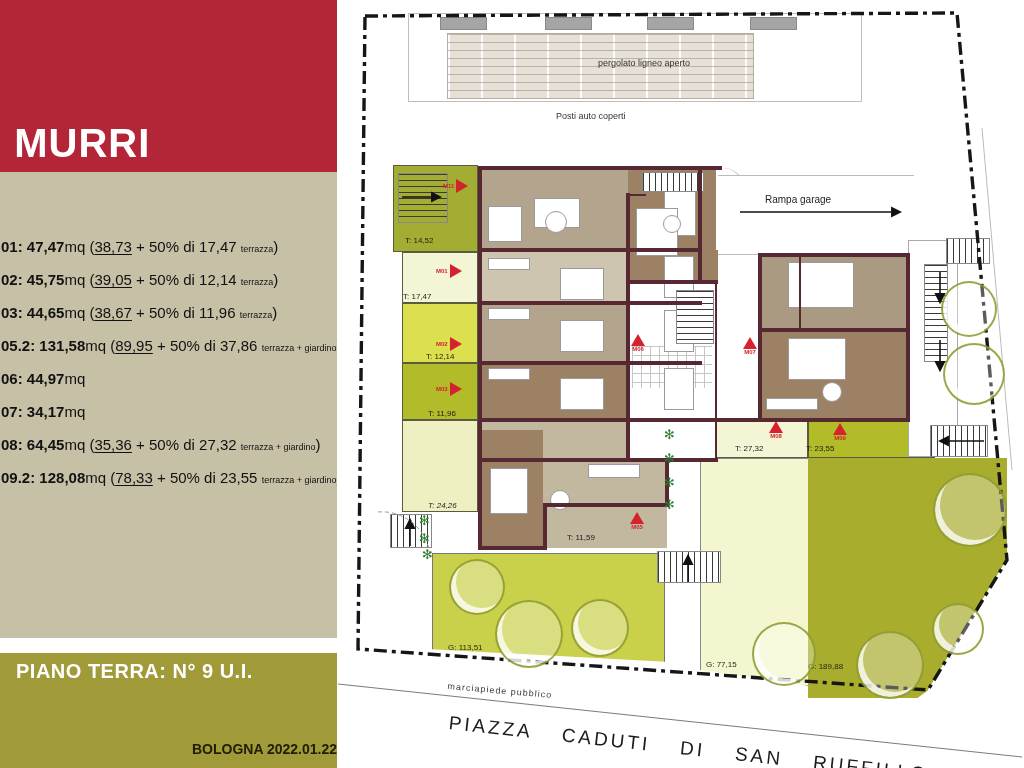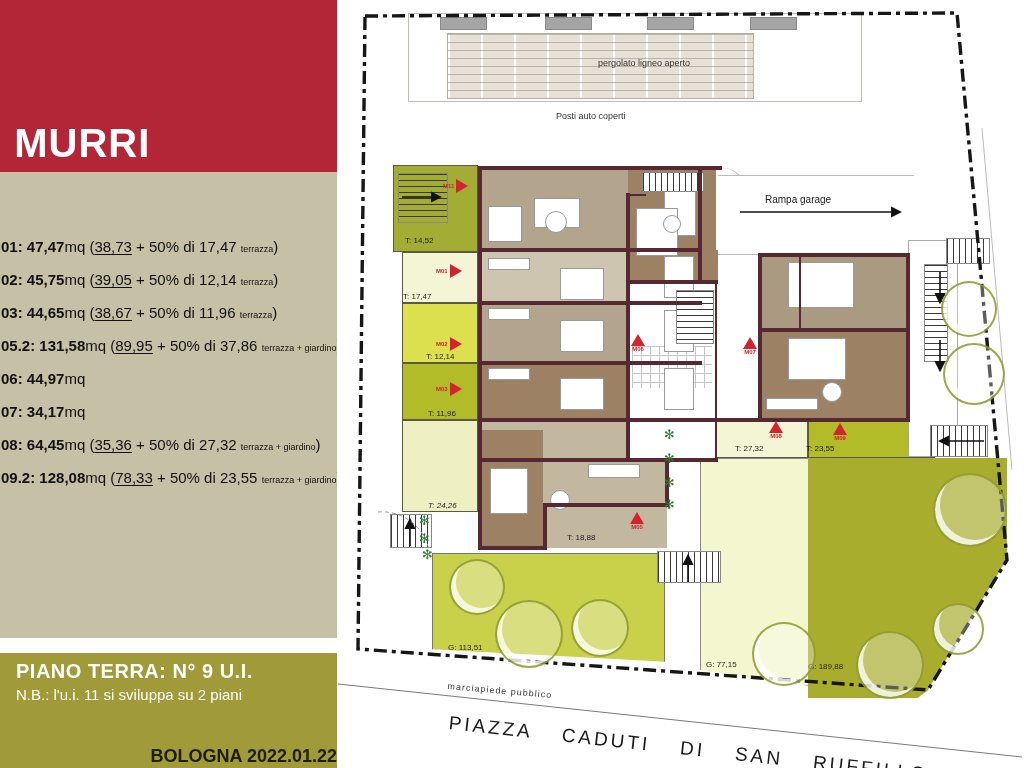--- a/index.html
+++ b/index.html
@@ -13,21 +13,21 @@
     font-size:40px;letter-spacing:1px;white-space:nowrap;}
   #sb-beige{left:0;top:172px;width:337px;height:466px;background:var(--c-beige);overflow:hidden;}
   #unit-list{position:absolute;left:1px;top:58px;width:336px;color:#111;font-size:15px;}
   .unit-line{white-space:nowrap;height:33px;line-height:33px;}
   .unit-line b{font-weight:bold;}
   .unit-line u{text-underline-offset:2px;}
   .unit-note{font-size:9px;}
   #sb-olive{left:0;top:653px;width:337px;height:115px;background:var(--c-olive);overflow:hidden;}
   #sb-f1{position:absolute;left:16px;top:7px;color:#fff;font-weight:bold;font-size:20px;letter-spacing:.5px;}
   #sb-f2{position:absolute;left:16px;top:33px;color:#fff;font-size:15px;}
-  #sb-stamp{position:absolute;right:0px;bottom:1px;color:#201d04;font-weight:bold;font-size:18px;}
+  #sb-stamp{position:absolute;right:0px;bottom:11px;color:#201d04;font-weight:bold;font-size:14px;}
 
   
   .room{position:absolute;}
   .wallsvg{position:absolute;left:0;top:0;pointer-events:none;}
   .furn{position:absolute;background:#fff;border:1px solid #9a9a9a;box-sizing:border-box;}
   .furnc{position:absolute;background:#fff;border:1px solid #9a9a9a;border-radius:50%;box-sizing:border-box;}
   .terr{position:absolute;border:1px solid #5a5a40;box-sizing:border-box;}
   .hatchH{background-image:repeating-linear-gradient(180deg,#3a3a3a 0 1px,transparent 1px 6px);}
   .hatchV{background-image:repeating-linear-gradient(90deg,#3a3a3a 0 1px,transparent 1px 6px);}
   .stair{position:absolute;background-color:#fff;border:1px solid #888;box-sizing:border-box;}
@@ -79,21 +79,20 @@
         <div class="unit-line"><b>03: 44,65</b>mq (<u>38,67</u> + 50% di 11,96 <span class="unit-note">terrazza</span>)</div>
         <div class="unit-line"><b>05.2: 131,58</b>mq (<u>89,95</u> + 50% di 37,86 <span class="unit-note">terrazza + giardino</span>)</div>
         <div class="unit-line"><b>06: 44,97</b>mq</div>
         <div class="unit-line"><b>07: 34,17</b>mq</div>
         <div class="unit-line"><b>08: 64,45</b>mq (<u>35,36</u> + 50% di 27,32 <span class="unit-note">terrazza + giardino</span>)</div>
         <div class="unit-line"><b>09.2: 128,08</b>mq (<u>78,33</u> + 50% di 23,55 <span class="unit-note">terrazza + giardino</span>)</div>
       </div>
   </div>
   <div class="abs" id="sb-olive">
     <div id="sb-f1">PIANO TERRA: N° 9 U.I.</div>
-    <div id="sb-f2">N.B.: l'u.i. 11 si sviluppa su 2 piani</div>
     <div id="sb-stamp">BOLOGNA 2022.01.22</div>
   </div>
 
   <div class="abs" id="pergola-outline"></div>
   <div class="abs" id="pergola"></div>
   <div class="carport" style="left:440px"></div>
   <div class="carport" style="left:545px"></div>
   <div class="carport" style="left:647px"></div>
   <div class="carport" style="left:750px"></div>
 
@@ -218,21 +217,21 @@
 
   <div class="abs" id="label-layer" style="left:0;top:0;width:1024px;height:768px">
       <div class="toplabel" style="left: 598px; top: 58px;">pergolato ligneo aperto</div>
       <div class="toplabel" style="left: 556px; top: 111px;">Posti auto coperti</div>
       <div class="toplabel" id="ramp-label" style="left: 765px; top: 194px;">Rampa garage</div>
       <div class="plan-label" style="left: 405px; top: 236px;">T: 14,52</div>
       <div class="plan-label" style="left: 403px; top: 292px;">T: 17,47</div>
       <div class="plan-label" style="left: 426px; top: 352px;">T: 12,14</div>
       <div class="plan-label" style="left: 428px; top: 409px;">T: 11,96</div>
       <div class="plan-label" style="left: 428px; top: 501px; font-style: italic;">T: 24,26</div>
-      <div class="plan-label" style="left: 567px; top: 533px;">T: 18,88</div>
+      <div class="plan-label" style="left: 567px; top: 533px;">T: 11,59</div>
       <div class="plan-label" style="left: 735px; top: 444px;">T: 27,32</div>
       <div class="plan-label" style="left: 806px; top: 444px;">T: 23,55</div>
       <div class="g-label" style="left: 448px; top: 643px;">G: 113,51</div>
       <div class="g-label" style="left: 706px; top: 660px;">G: 77,15</div>
       <div class="g-label" style="left: 808px; top: 662px;">G: 189,88</div>
       <div class="marker" style="left: 443px; top: 179px; display: flex; align-items: center; gap: 2px;">
         <span class="marker-label">M11</span>
                    <div class="tri-right"></div>
       </div>
       <div class="marker" style="left: 436px; top: 264px; display: flex; align-items: center; gap: 2px;">

